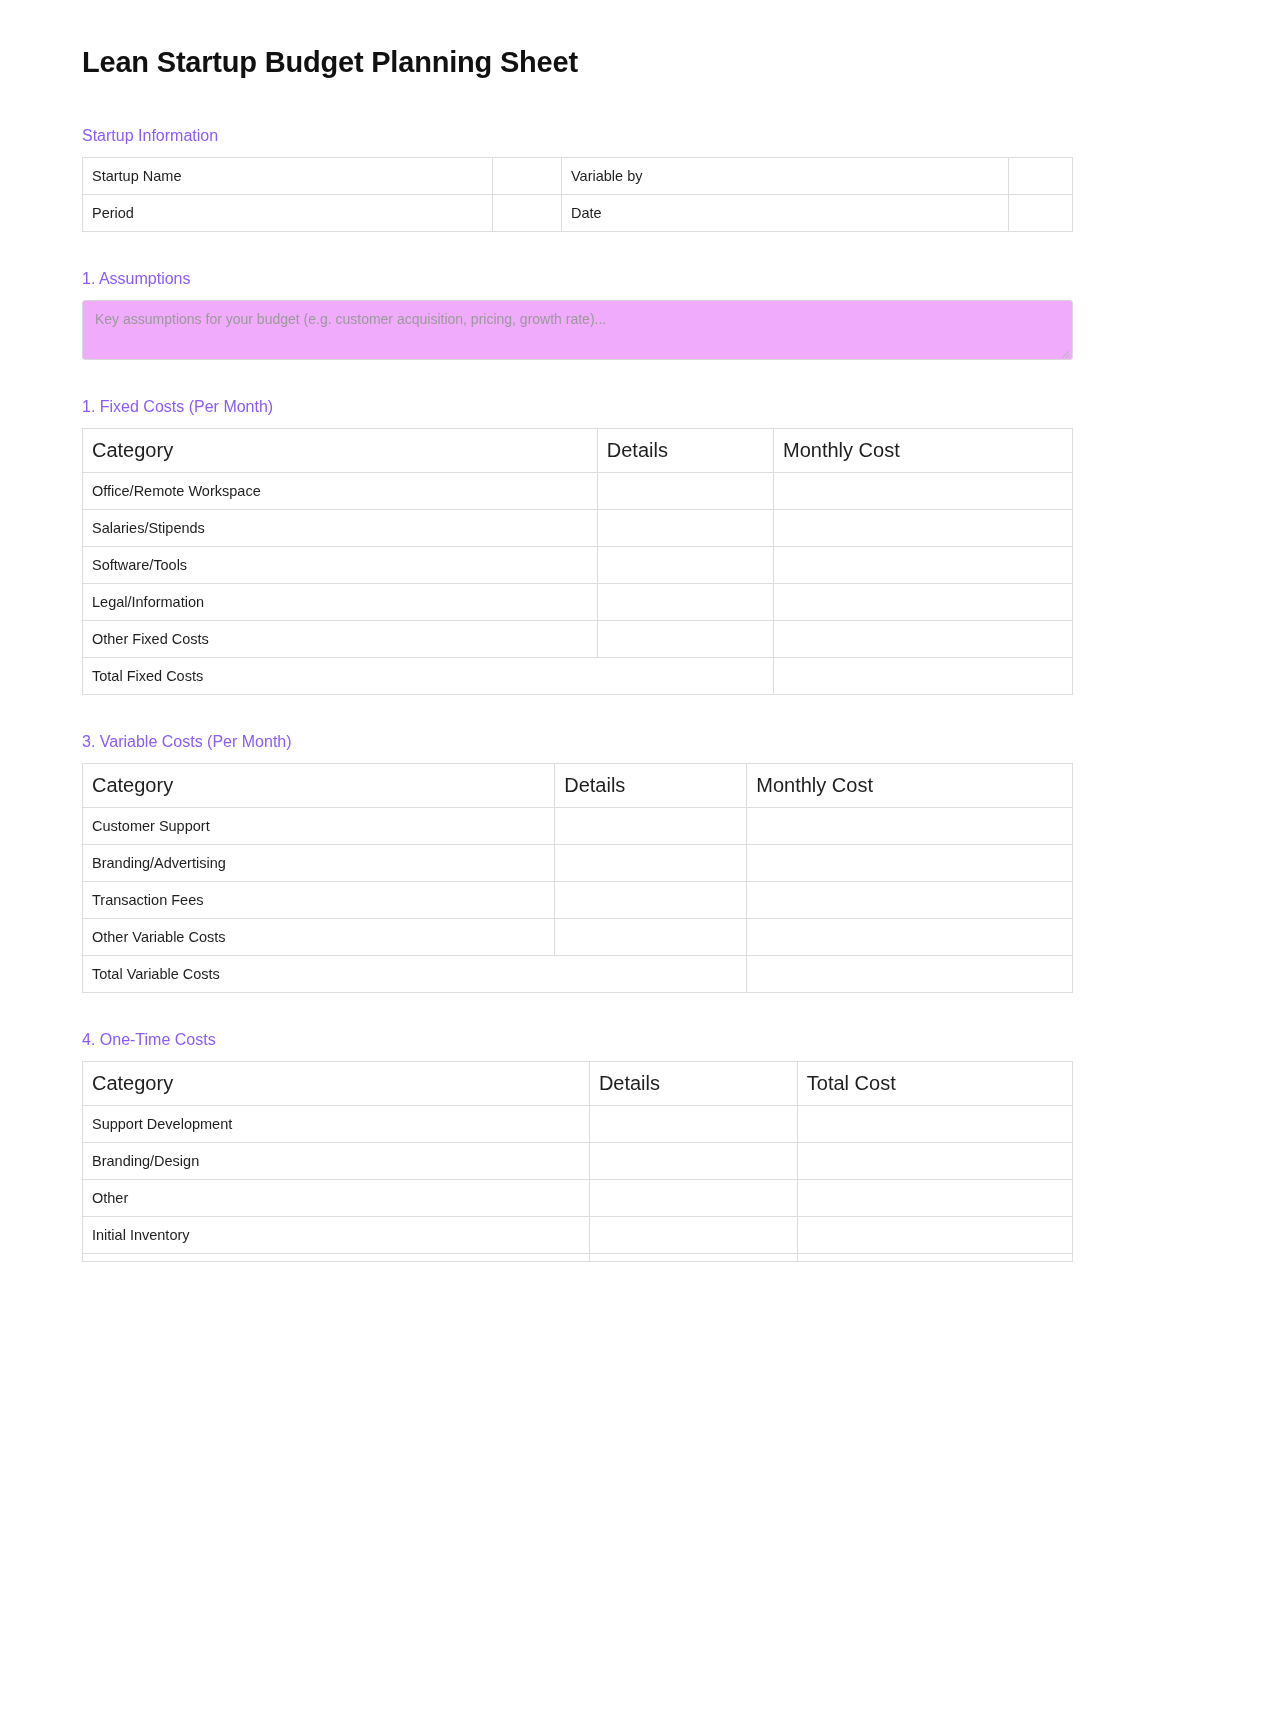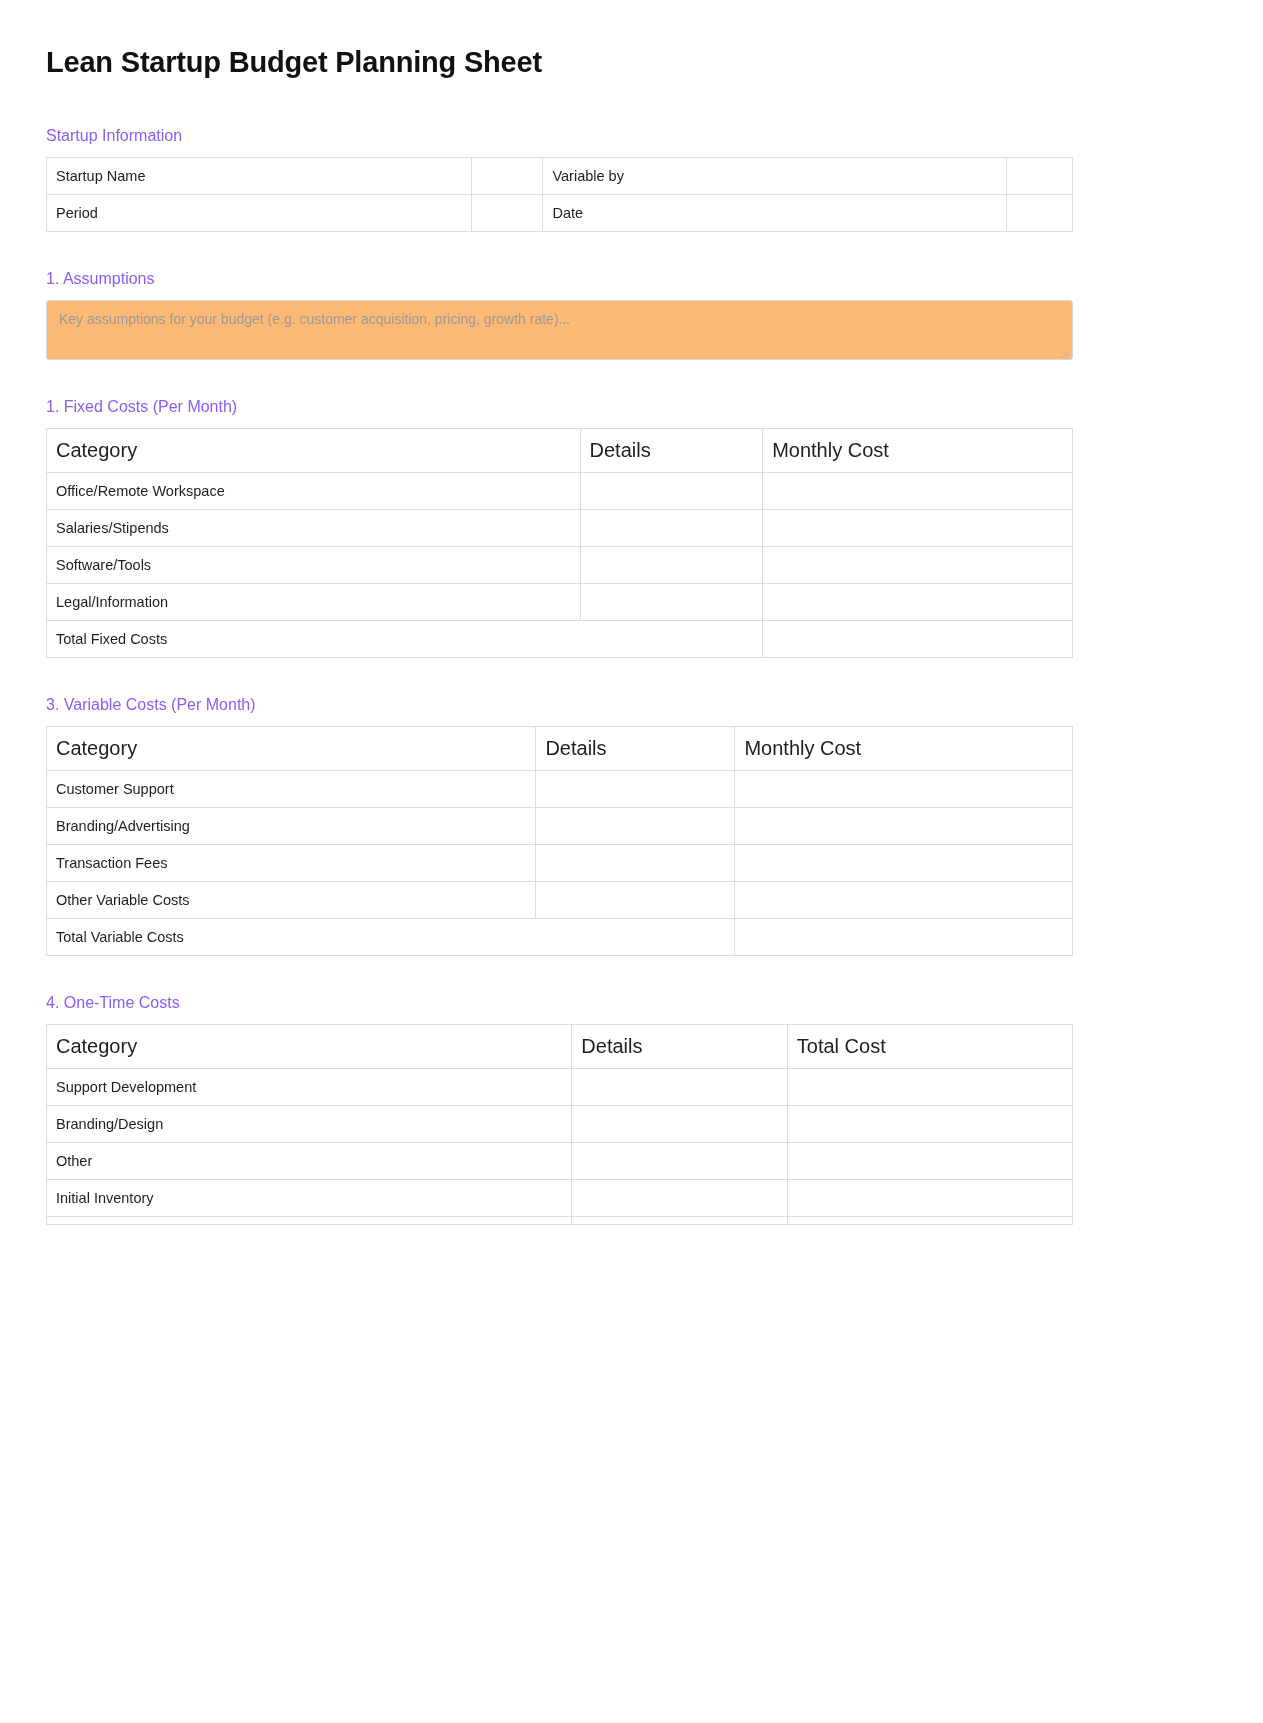--- a/index.html
+++ b/index.html
@@ -8,21 +8,21 @@
     padding: 0;
     background: #ffffff;
     font-family: "Liberation Sans", sans-serif;
     color: #1a1a1a;
   }
   body {
     width: 1263px;
     min-height: 1723px;
   }
   .page {
-    padding: 38px 190px 40px 46px;
+    padding: 38px 190px 40px 82px;
   }
   h1.title {
     font-size: 29px;
     font-weight: bold;
     letter-spacing: -0.2px;
     margin: 0 0 0 0;
     padding: 8px 0 0 0;
     color: #111111;
   }
   .section-label {
@@ -66,21 +66,21 @@
   textarea.assumptions {
     width: 100%;
     height: 60px;
     resize: none;
     border: 1px solid #d8d8d8;
     border-radius: 3px;
     padding: 10px 12px;
     font-family: "Liberation Sans", sans-serif;
     font-size: 14px;
     color: #444;
-    background: #fdba74;
+    background: #f0abfc;
     outline: none;
     overflow: hidden;
     display: block;
   }
   textarea.assumptions::placeholder { color: #9a9a9a; }
   .resize-grip {
     position: absolute;
     right: 3px;
     bottom: 3px;
     width: 10px;
@@ -182,20 +182,25 @@
       <tr>
         <td>Software/Tools</td>
         <td></td>
         <td></td>
       </tr>
       <tr>
         <td>Legal/Information</td>
         <td></td>
         <td></td>
       </tr>
+      <tr>
+        <td>Other Fixed Costs</td>
+        <td></td>
+        <td></td>
+      </tr>
       <tr class="total-row">
         <td colspan="2">Total Fixed Costs</td>
         <td></td>
       </tr>
     </tbody>
   </table>
 
   <div class="section-label">3. Variable Costs (Per Month)</div>
   <table class="grid t-var">
     <colgroup>

